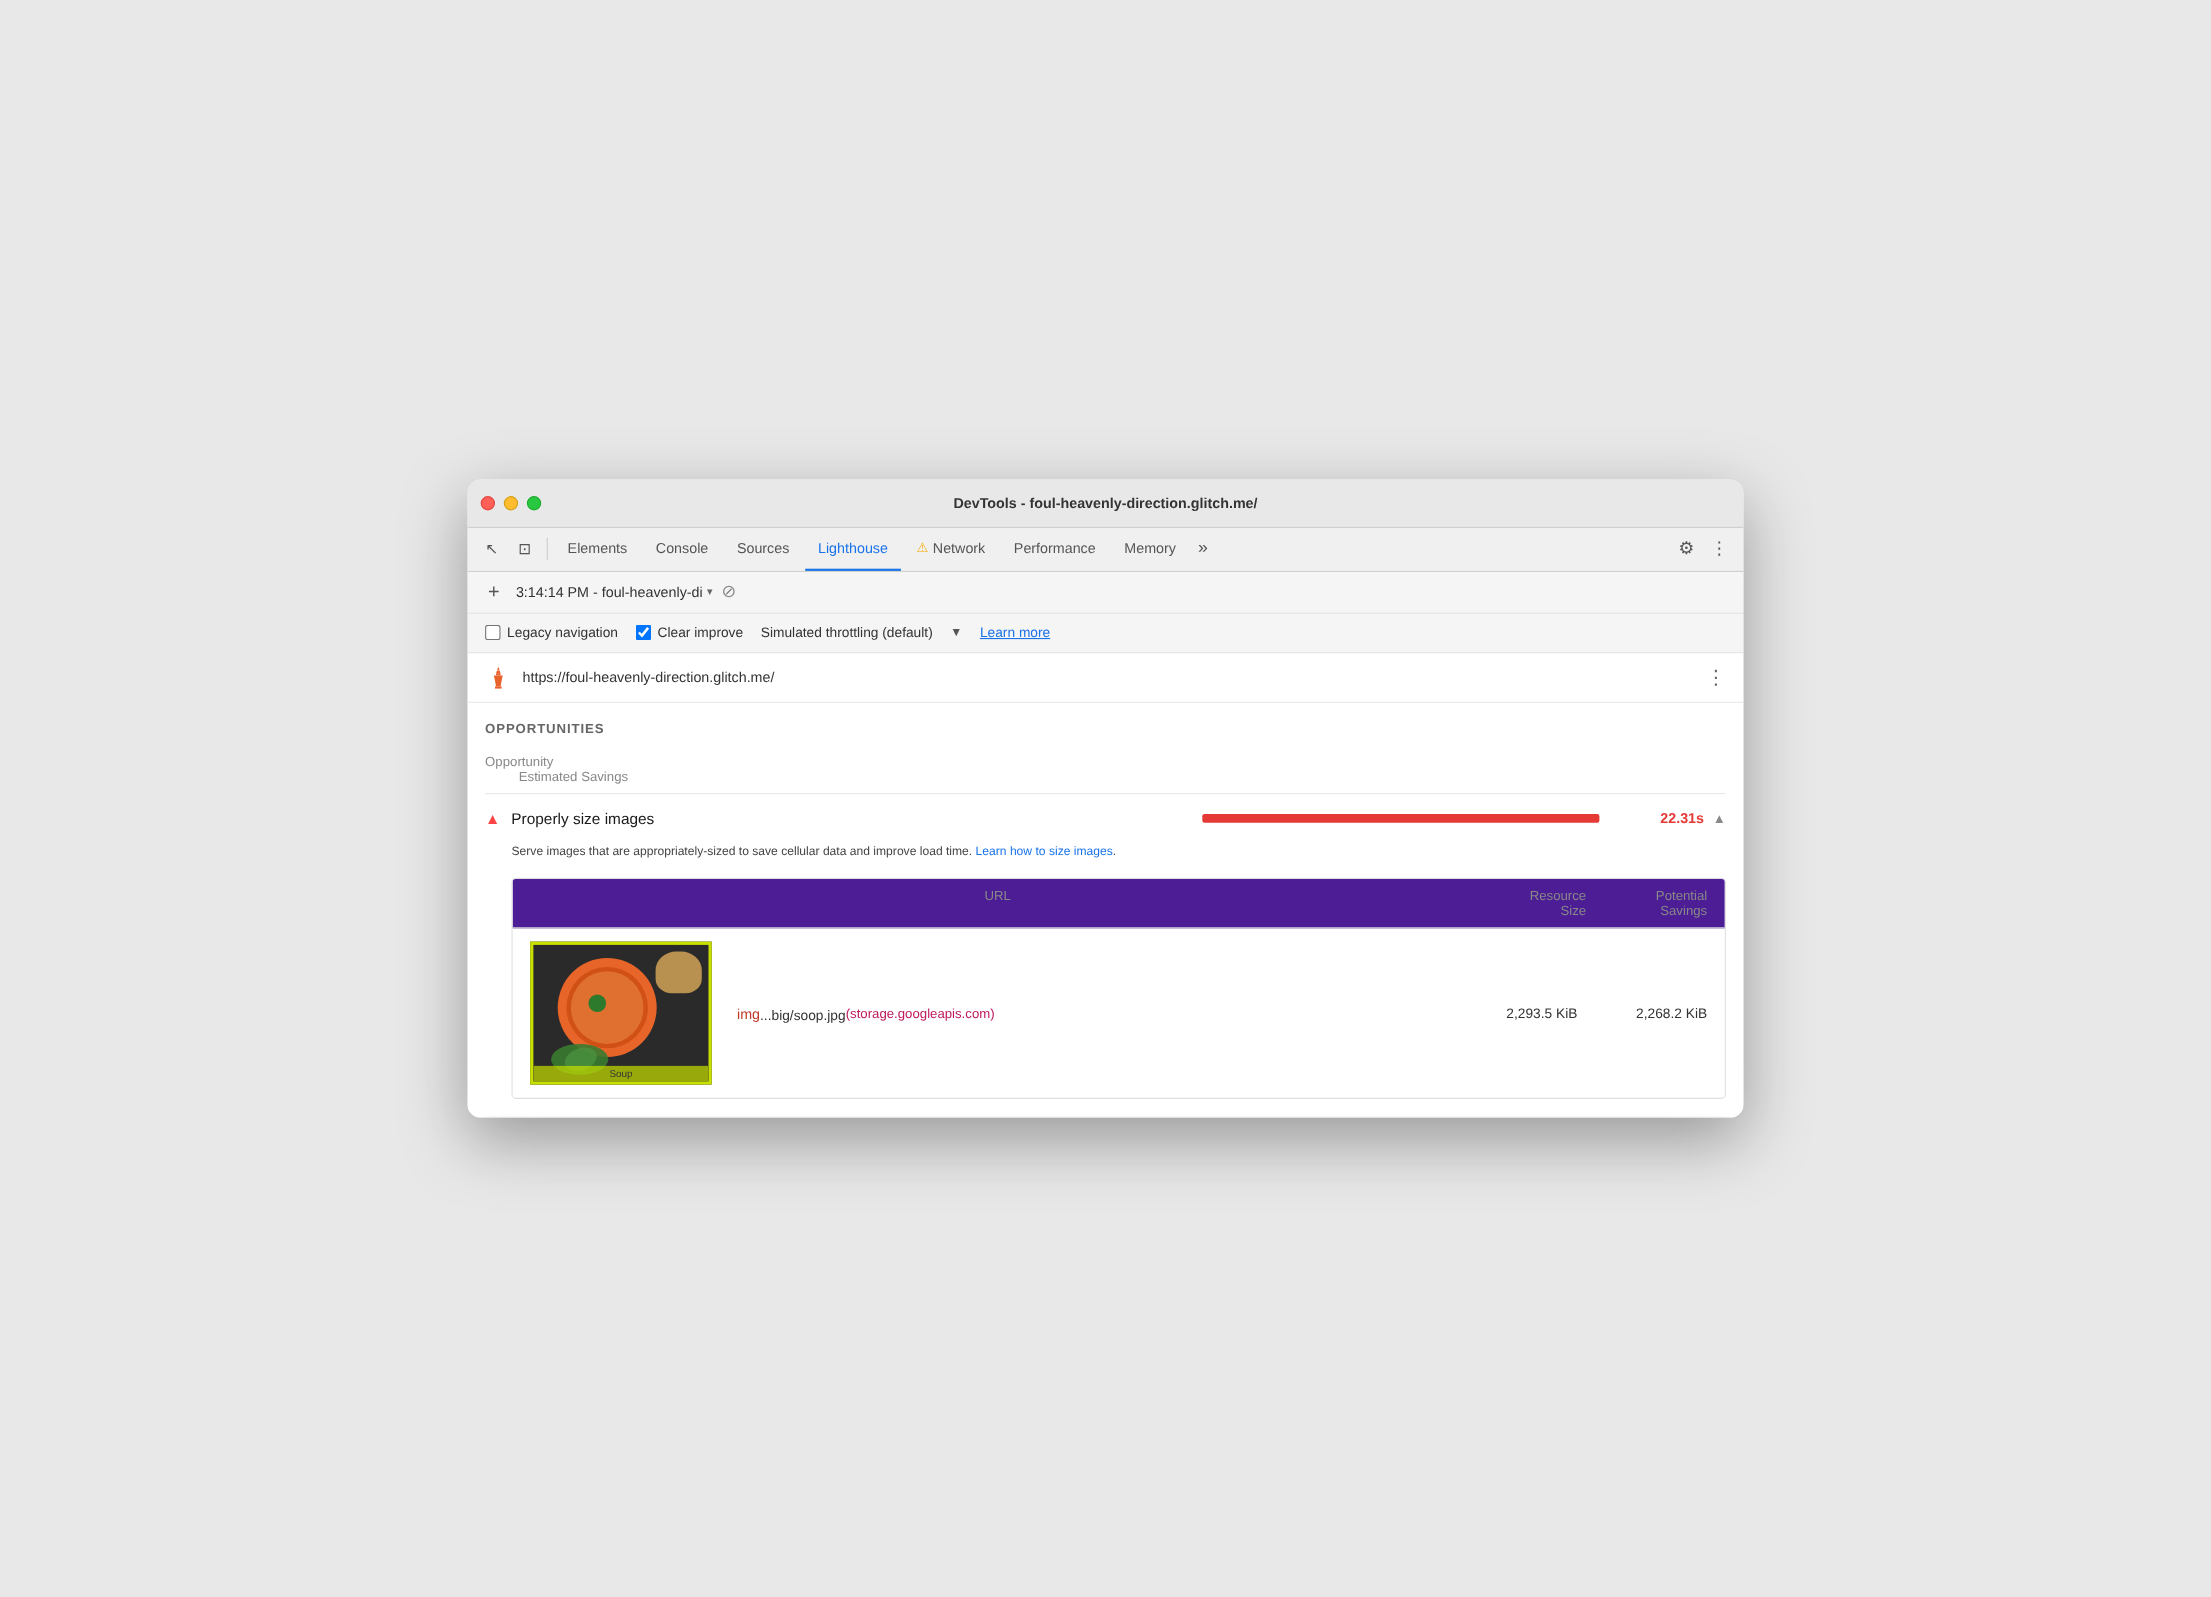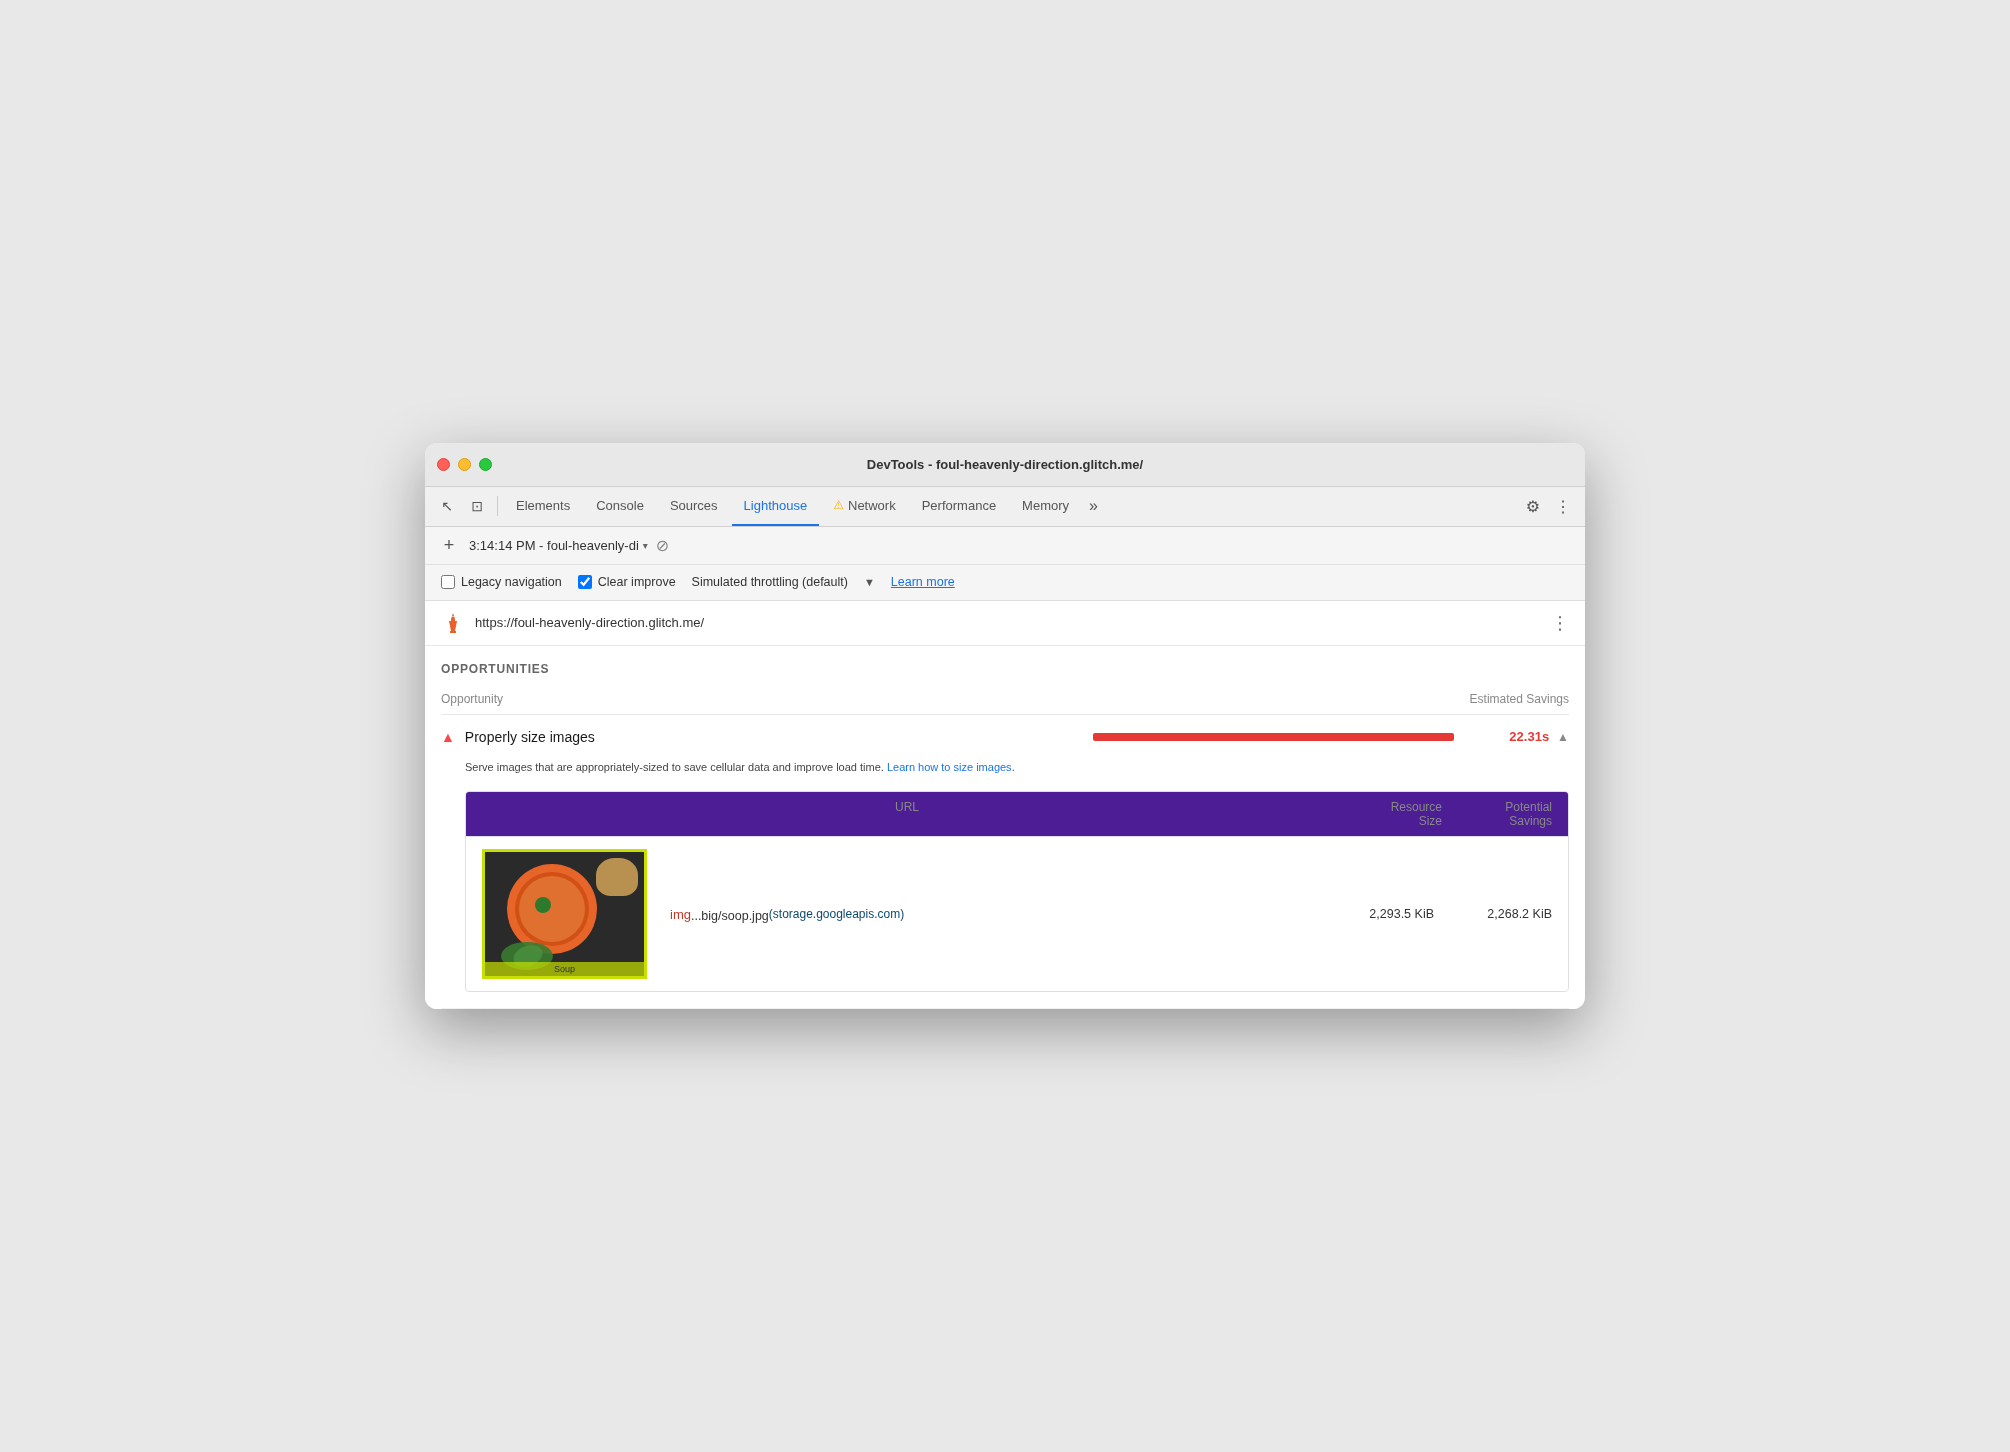--- a/index.html
+++ b/index.html
@@ -252,20 +252,21 @@
       margin-bottom: 12px;
     }
 
     
     .table-header-row {
       display: flex;
       align-items: flex-start;
       padding: 4px 0 8px 0;
       border-bottom: 1px solid #e8e8e8;
       margin-bottom: 0;
+      flex-direction: column;
     }
     .th-opportunity {
       flex: 1;
       font-size: 12px;
       color: #888;
     }
     .th-savings {
       font-size: 12px;
       color: #888;
       text-align: right;
@@ -403,21 +404,21 @@
     }
     .img-tag-label {
       font-size: 13px;
       color: #c0392b;
       font-weight: 500;
     }
     .detail-url-main {
       color: #333;
     }
     .detail-url-source {
-      color: #0c4a6e;
+      color: #be185d;
       font-size: 12px;
     }
     .detail-resource-size {
       min-width: 110px;
       font-size: 12.5px;
       color: #333;
       text-align: right;
     }
     .detail-potential-savings {
       min-width: 110px;

